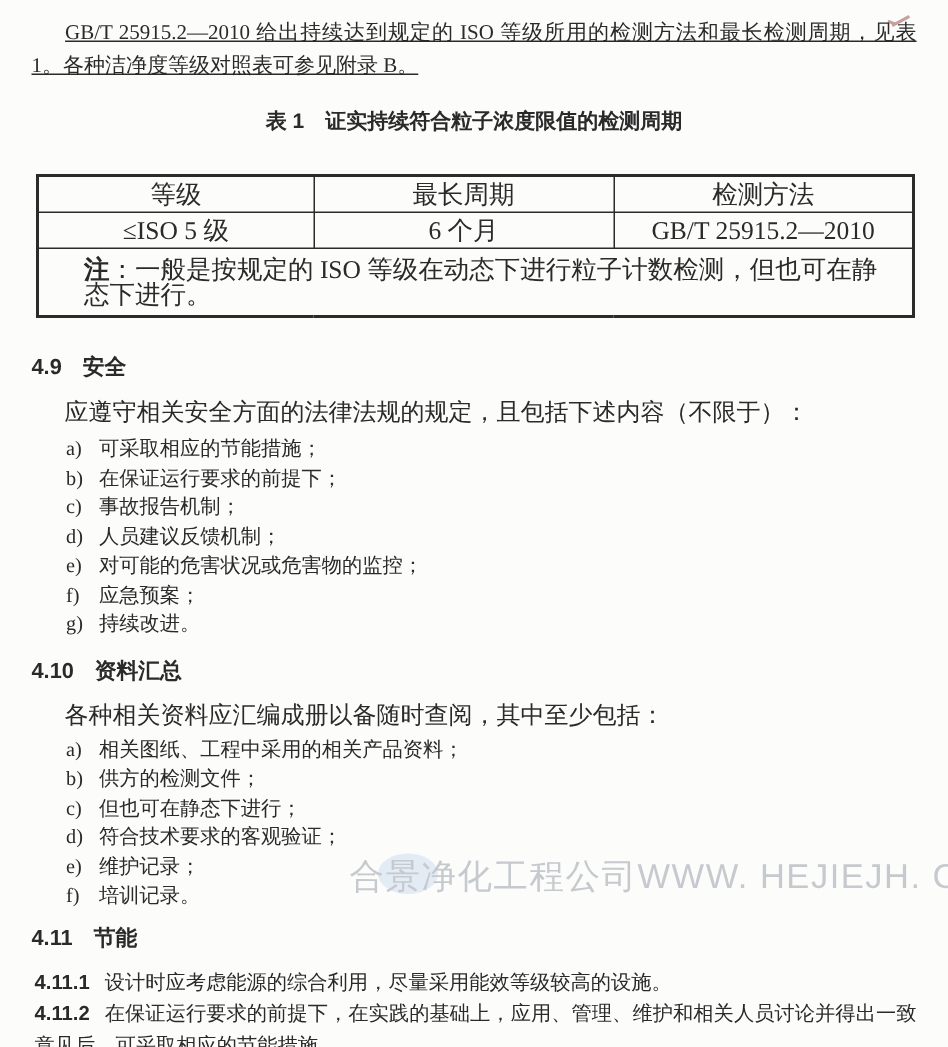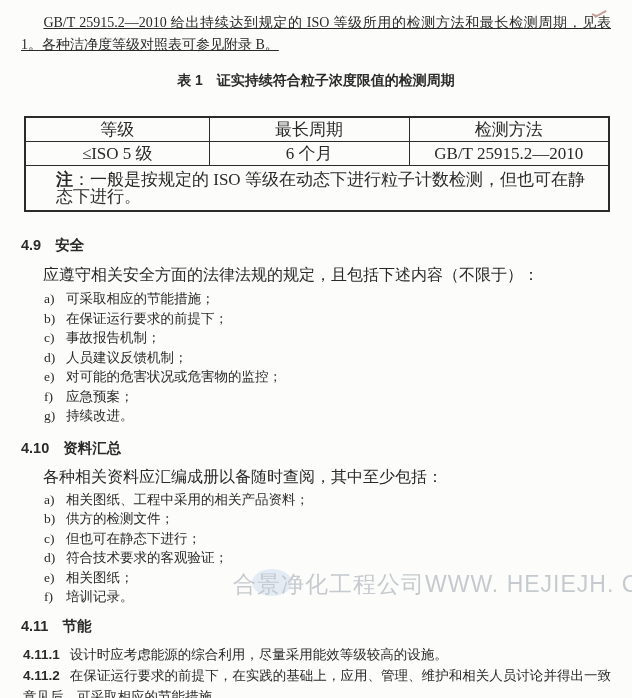--- a/index.html
+++ b/index.html
@@ -175,21 +175,21 @@
     <div class="li">
         <span class="li-label">c)</span>
         <span class="li-text">但也可在静态下进行；</span>
       </div>
     <div class="li">
         <span class="li-label">d)</span>
         <span class="li-text">符合技术要求的客观验证；</span>
       </div>
     <div class="li">
         <span class="li-label">e)</span>
-        <span class="li-text">相关图纸；</span>
+        <span class="li-text">维护记录；</span>
       </div>
     <div class="li">
         <span class="li-label">f)</span>
         <span class="li-text">培训记录。</span>
       </div>
   </div>
 
   <p class="h h411">
     <span class="h-num">4.11</span><span>节能</span>
   </p>

